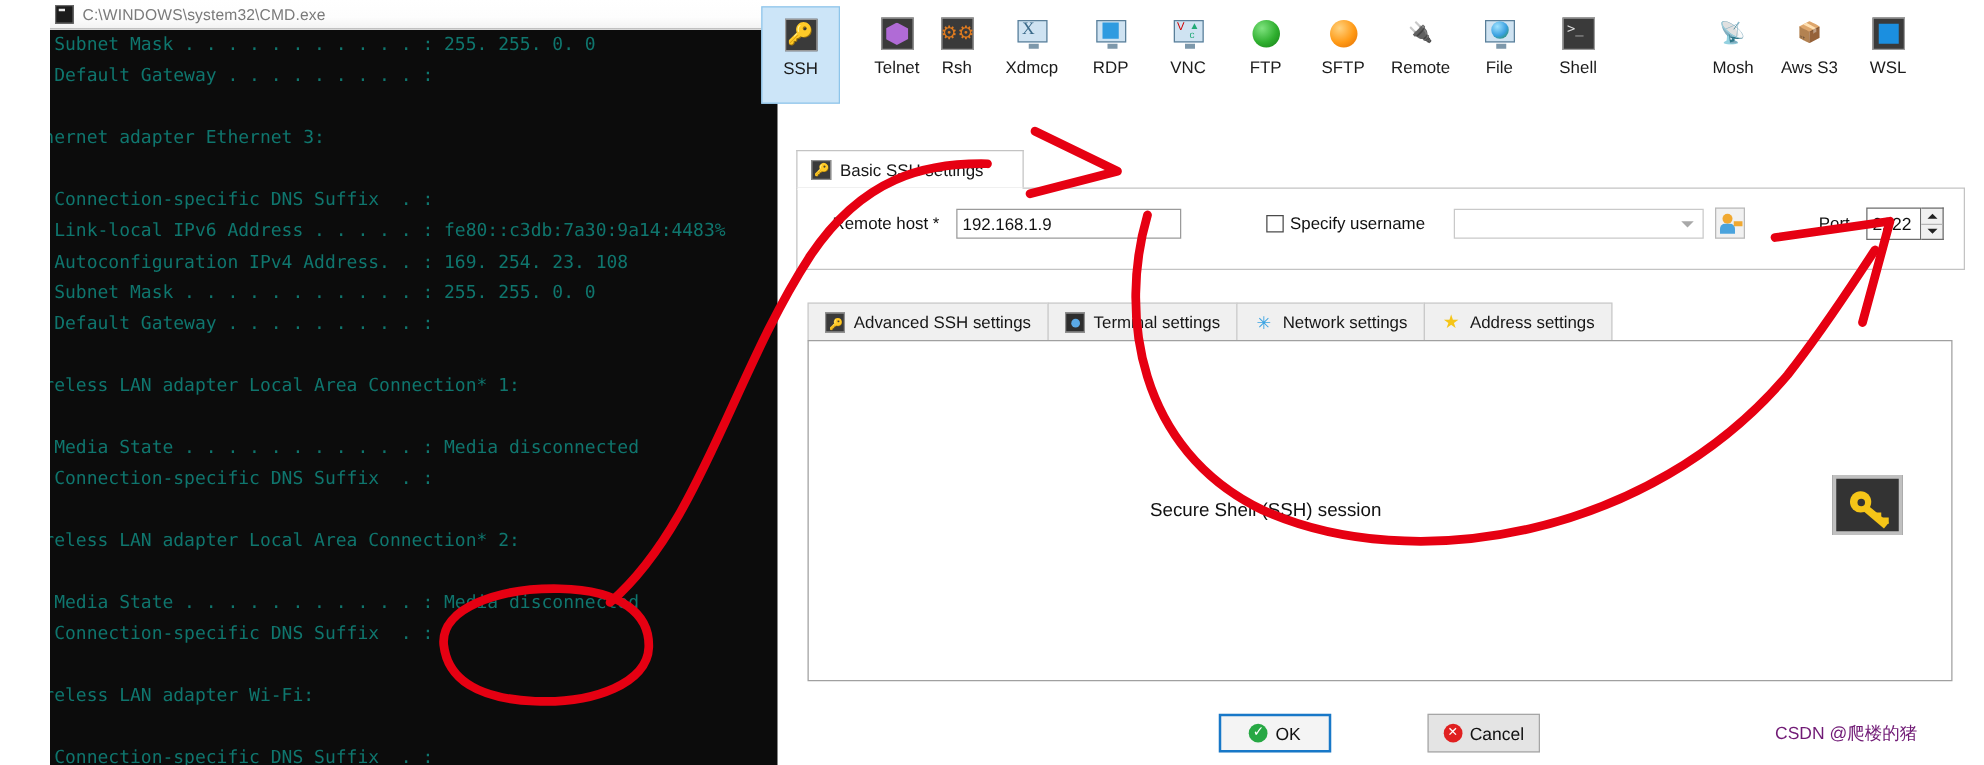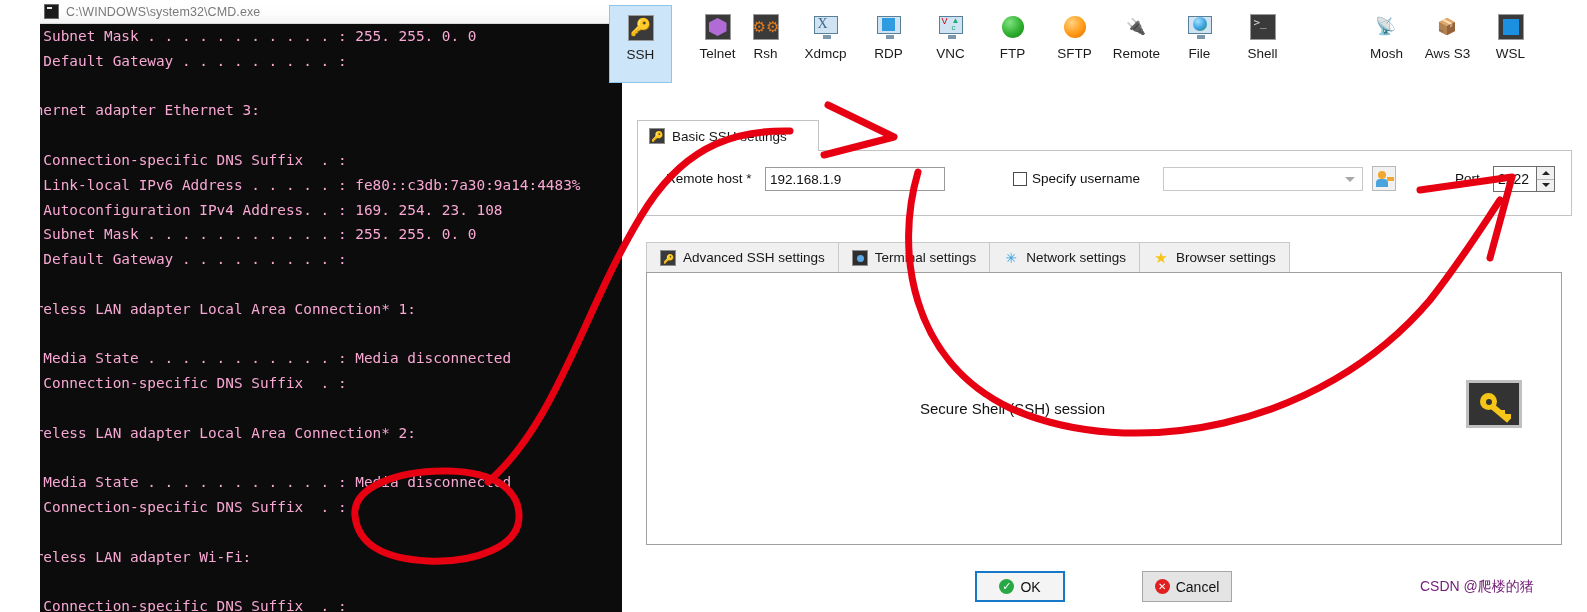--- a/index.html
+++ b/index.html
@@ -32,21 +32,21 @@
     content: ""; position: absolute; left: 2px; top: 2px;
     width: 5px; height: 2px; background: #e8e8e8;
   }
   #terminal-title-text {
     font-family: "Liberation Sans", sans-serif;
     font-size: 12.5px; color: #7a7a7a; letter-spacing: .1px;
     white-space: nowrap;
   }
   #terminal-body {
     position: absolute; left: 0; top: 24px; width: 622px; height: 588px;
-    color: #f9a8d4;
+    color: #0f766e;
     font-family: "DejaVu Sans Mono", monospace;
     font-size: 14.4px;
     line-height: 24.8px;
     white-space: pre;
     overflow: hidden;
     padding-left: 0px;
     text-indent: -14px;
   }
   #terminal-body .ln { display: block; height: 24.8px; }
 
@@ -434,21 +434,21 @@
       <div class="sec-tab">
         <span class="secico ico-term"></span>
         <span class="tablabel">Terminal settings</span>
       </div>
       <div class="sec-tab">
         <span class="secico ico-net"></span>
         <span class="tablabel">Network settings</span>
       </div>
       <div class="sec-tab">
         <span class="secico ico-star"></span>
-        <span class="tablabel">Browser settings</span>
+        <span class="tablabel">Address settings</span>
       </div>
     </div>
 
   <div id="content-area"></div>
   <span id="ssh-session-caption">Secure Shell (SSH) session</span>
   <div id="big-key-icon">
     <span class="bk-head"></span>
       <span class="bk-hole"></span>
     <span class="bk-shaft"></span>
       <span class="bk-t2"></span>

